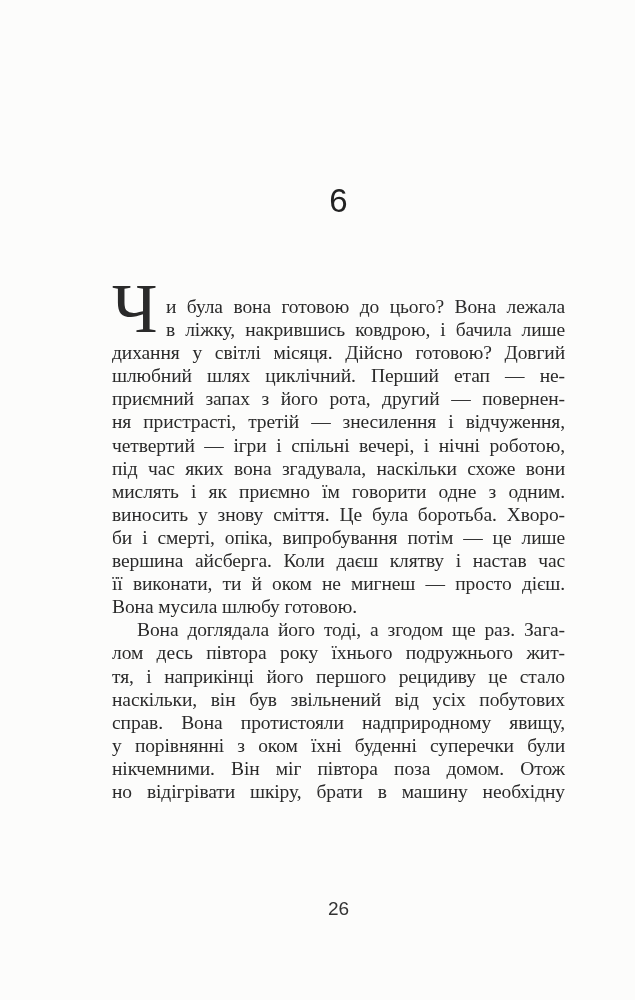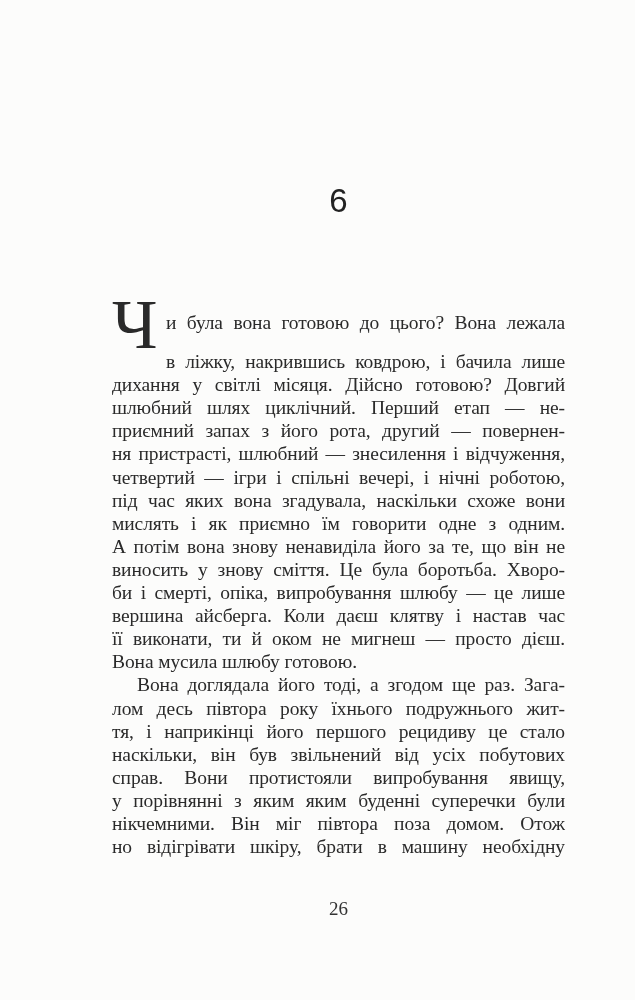--- a/index.html
+++ b/index.html
@@ -46,77 +46,75 @@
     text-align-last: justify;
     text-justify: inter-word;
   }
   
   .para:not(.continues) .line:last-child {
     text-align-last: left;
   }
   
   .line.dropcap-offset {
     padding-left: 54px;
-    margin-top: 16px;
   }
   
   .line.indent {
     text-indent: 25px;
   }
   .dropcap {
     position: absolute;
     left: 0;
     top: -21px;
     font-size: 70px;
     line-height: 1;
     color: #2a2a2a;
   }
   .page-number {
     position: absolute;
     left: 112px;
     top: 899px;
     width: 453px;
     text-align: center;
-    font-family: Liberation Serif, serif;
+    font-family: Liberation Sans, sans-serif;
     font-size: 19px;
     line-height: 19px;
     color: #333333;
   }
 </style>
 </head>
 <body>
 
 <div class="page">
   <div class="chapter-number">6</div>
 
   <div class="text-block">
       <div class="para">
         <span class="dropcap">Ч</span>
         <div class="line dropcap-offset">и була вона готовою до цього? Вона лежала</div>
         <div class="line dropcap-offset">в ліжку, накрившись ковдрою, і бачила лише</div>
         <div class="line">дихання у світлі місяця. Дійсно готовою? Довгий</div>
         <div class="line">шлюбний шлях циклічний. Перший етап — не-</div>
         <div class="line">приємний запах з його рота, другий — повернен-</div>
-        <div class="line">ня пристрасті, шлюбний — знесилення і відчуження,</div>
+        <div class="line">ня пристрасті, третій — знесилення і відчуження,</div>
         <div class="line">четвертий — ігри і спільні вечері, і нічні роботою,</div>
         <div class="line">під час яких вона згадувала, наскільки схоже вони</div>
         <div class="line">мислять і як приємно їм говорити одне з одним.</div>
-        <div class="line">А потім вона знову ненавиділа його за те, що він не</div>
         <div class="line">виносить у знову сміття. Це була боротьба. Хворо-</div>
-        <div class="line">би і смерті, опіка, випробування шлюбу — це лише</div>
+        <div class="line">би і смерті, опіка, випробування потім — це лише</div>
         <div class="line">вершина айсберга. Коли даєш клятву і настав час</div>
         <div class="line">її виконати, ти й оком не мигнеш — просто дієш.</div>
         <div class="line">Вона мусила шлюбу готовою.</div>
       </div>
       <div class="para continues">
         <div class="line indent">Вона доглядала його тоді, а згодом ще раз. Зага-</div>
         <div class="line">лом десь півтора року їхнього подружнього жит-</div>
         <div class="line">тя, і наприкінці його першого рецидиву це стало</div>
         <div class="line">наскільки, він був звільнений від усіх побутових</div>
-        <div class="line">справ. Вони протистояли випробування явищу,</div>
-        <div class="line">у порівнянні з яким яким буденні суперечки були</div>
+        <div class="line">справ. Вона протистояли надприродному явищу,</div>
+        <div class="line">у порівнянні з оком їхні буденні суперечки були</div>
         <div class="line">нікчемними. Він міг півтора поза домом. Отож</div>
         <div class="line">но відігрівати шкіру, брати в машину необхідну</div>
       </div>
     </div>
 
   <div class="page-number">26</div>
 </div>
 
 </body></html>

